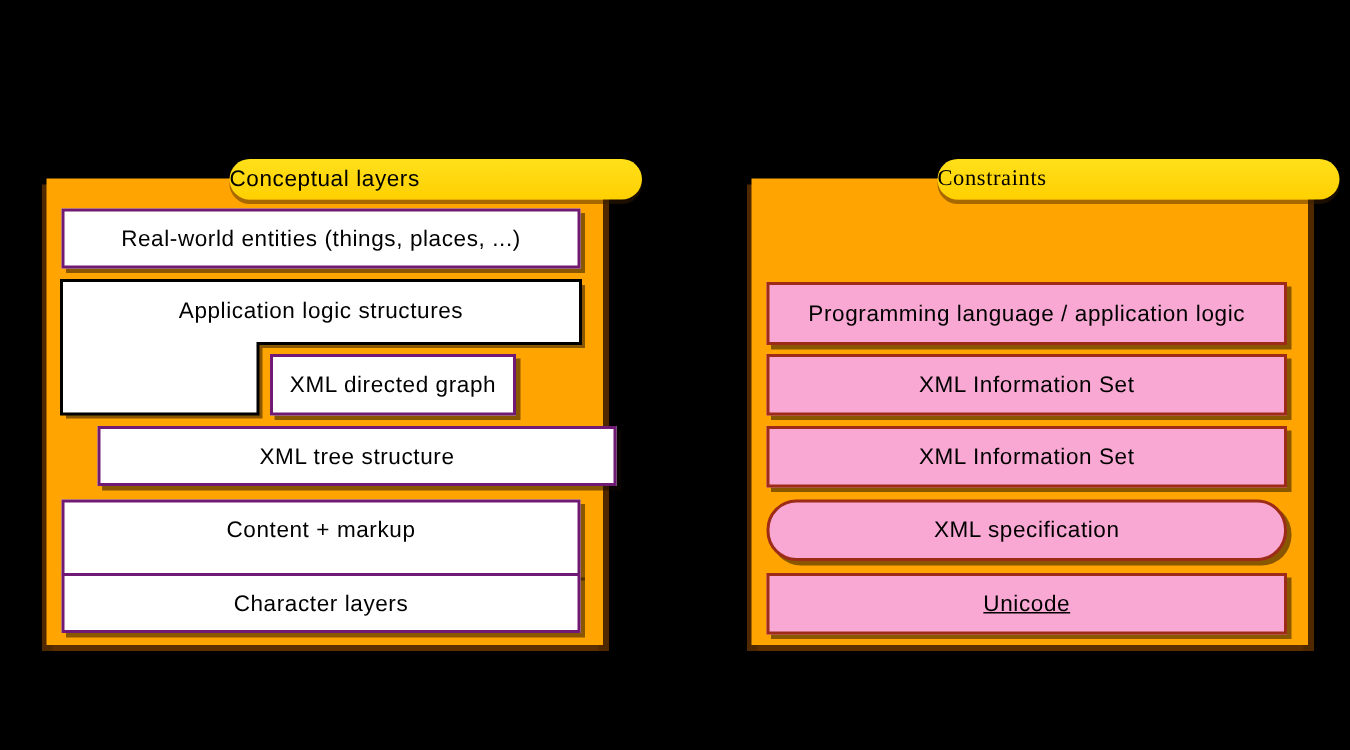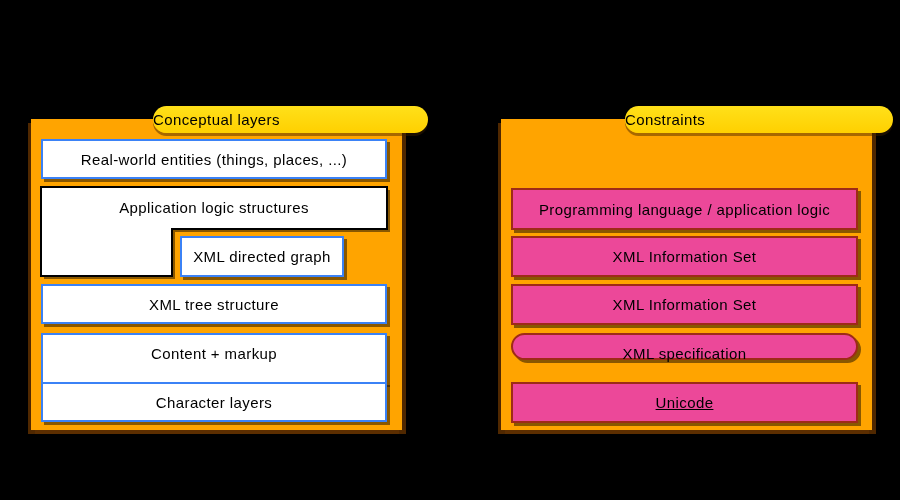--- a/index.html
+++ b/index.html
@@ -29,45 +29,45 @@
     border-radius: 14px;
     background: linear-gradient(#ffe01a, #ffd000);
     box-shadow: 0 3px 0 rgba(60,30,0,0.45);
     text-align: left;
     line-height: 27px;
     font-size: 15px;
     letter-spacing: 0.4px;
     z-index: 5;
   }
   .pill-left  { left: 153px; width: 275px; }
-  .pill-right { left: 625px; width: 268px; }
+  .pill-right { left: 625px; width: 268px; font-family: Liberation Serif, serif; }
   .box {
     position: absolute;
     box-sizing: border-box;
     text-align: center;
     font-size: 15px;
     letter-spacing: 0.4px;
     box-shadow: 3px 3px 0 rgba(20,10,0,0.5);
   }
   .box-white {
     background: #fff;
-    border: 2px solid #3b82f6;
+    border: 2px solid #701a75;
   }
   .box-dark {
     background: #B8860B;
     border: 2px solid #000;
   }
   .box-pale {
-    background: #ec4899;
+    background: #f9a8d4;
     border: 2px solid #9E2B17;
   }
   
   .lb { left: 10px; width: 346px; }
   .lb1 { top: 20px;  height: 40px; line-height: 37px; }
-  .lb4 { top: 165px; height: 40px; line-height: 37px; }
+  .lb4 { top: 165px; height: 40px; line-height: 37px; margin-left: 24px; }
   .lb5 { top: 214px; height: 51px; line-height: 38px; }
   .lb6 { top: 263px; height: 40px; line-height: 37px; }
   .lb3 { left: 149px; width: 164px; top: 117px; height: 41px; line-height: 38px; }
   .lshape-svg {
     position: absolute;
     left: 0; top: 0;
     width: 371px; height: 311px;
     pointer-events: none;
   }
   .lshape-label {
@@ -78,21 +78,21 @@
     text-align: center;
     font-size: 15px;
     letter-spacing: 0.4px;
   }
   
   .rb { left: 10px; width: 347px; }
   .rb1 { top: 19px;  height: 42px; line-height: 39px; }
   .rb2 { top: 69px;  height: 42px; line-height: 39px; }
   .rb3 { top: 117px; height: 41px; line-height: 38px; }
   .rb4 { top: 165px; height: 41px; line-height: 38px; }
-  .rb5 { top: 214px; height: 27px; line-height: 38px; border-radius: 20px; }
+  .rb5 { top: 214px; height: 41px; line-height: 38px; border-radius: 20px; }
   .rb6 { top: 263px; height: 41px; line-height: 38px; text-decoration: underline; }
 </style>
 </head>
 <body>
 
 <div class="stage">
 
   <div class="pill pill-left">Conceptual layers</div>
 
   <div class="panel panel-left">

